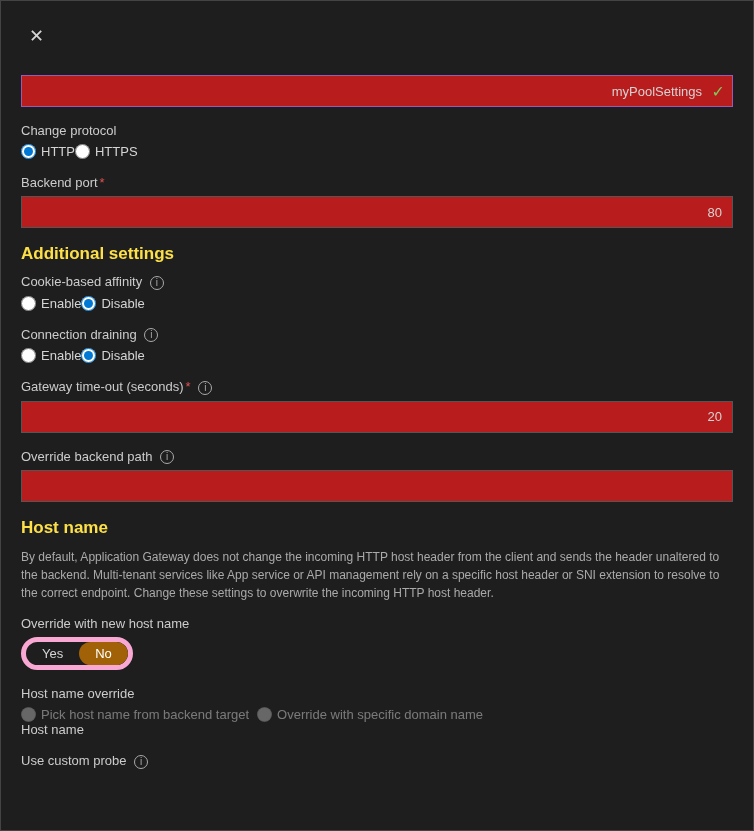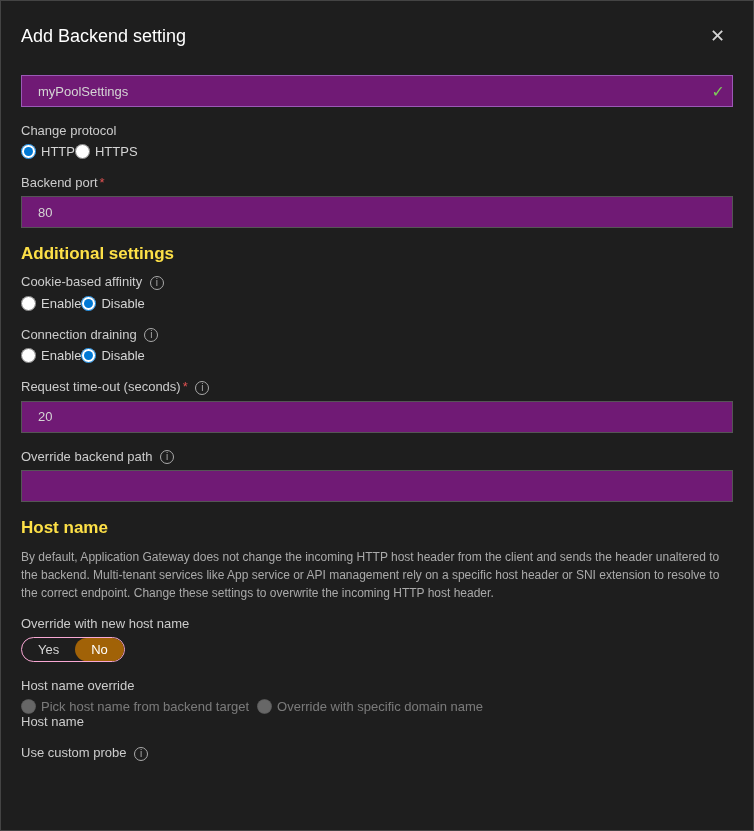--- a/index.html
+++ b/index.html
@@ -48,27 +48,28 @@
       margin-bottom: 6px;
       color: #cccccc;
       font-size: 13px;
     }
     .required-star {
       color: #e05252;
       margin-left: 2px;
     }
     .field-input {
       width: 100%;
-      background: #701a75;
+      background: #b91c1c;
       border: 1px solid #555;
       color: #d4d4d4;
-      padding: 6px 16px;
+      padding: 6px 10px;
       font-size: 13px;
       outline: none;
       height: 32px;
+      text-align: right;
     }
     .field-input.active-border {
       border: 1.5px solid #9b59b6;
     }
     .checkmark-input-wrap {
       position: relative;
     }
     .checkmark-input-wrap .field-input {
       padding-right: 30px;
     }
@@ -119,21 +120,21 @@
       color: #aaa;
       font-size: 10px;
       text-align: center;
       line-height: 12px;
       margin-left: 4px;
       cursor: pointer;
       vertical-align: middle;
     }
     .toggle-group {
       display: flex;
-      border: 1px solid #f9a8d4;
+      border: 5px solid #f9a8d4;
       border-radius: 20px;
       overflow: hidden;
       width: fit-content;
       align-items: flex-end;
     }
     .toggle-btn {
       padding: 4px 16px;
       border: none;
       cursor: pointer;
       font-size: 13px;
@@ -163,21 +164,20 @@
     .field-input::placeholder {
       color: #666;
     }
   </style>
 </head>
 <body>
 
 <div class="modal">
 
   <div class="modal-header">
-    <span class="modal-title">Add Backend setting</span>
     <button class="close-btn">✕</button>
   </div>
 
   <div class="field-group">
     <div class="checkmark-input-wrap">
       <input type="text" class="field-input active-border" value="myPoolSettings" style="">
       <span class="checkmark-icon">✓</span>
     </div>
   </div>
 
@@ -234,21 +234,21 @@
         </label>
         <label class="radio-item">
           <input type="radio" name="connection_draining" checked="" style="">
           <span class="radio-label">Disable</span>
         </label>
       </div>
     </div>
 
     <div class="field-group">
       <label class="field-label">
-        <span>Request time-out (seconds)</span><span class="required-star">*</span>
+        <span>Gateway time-out (seconds)</span><span class="required-star">*</span>
         <span class="info-icon">i</span>
       </label>
       <input type="text" class="field-input" value="20" style="">
     </div>
 
     <div class="field-group">
       <label class="field-label">
         <span>Override backend path</span>
         <span class="info-icon">i</span>
       </label>

